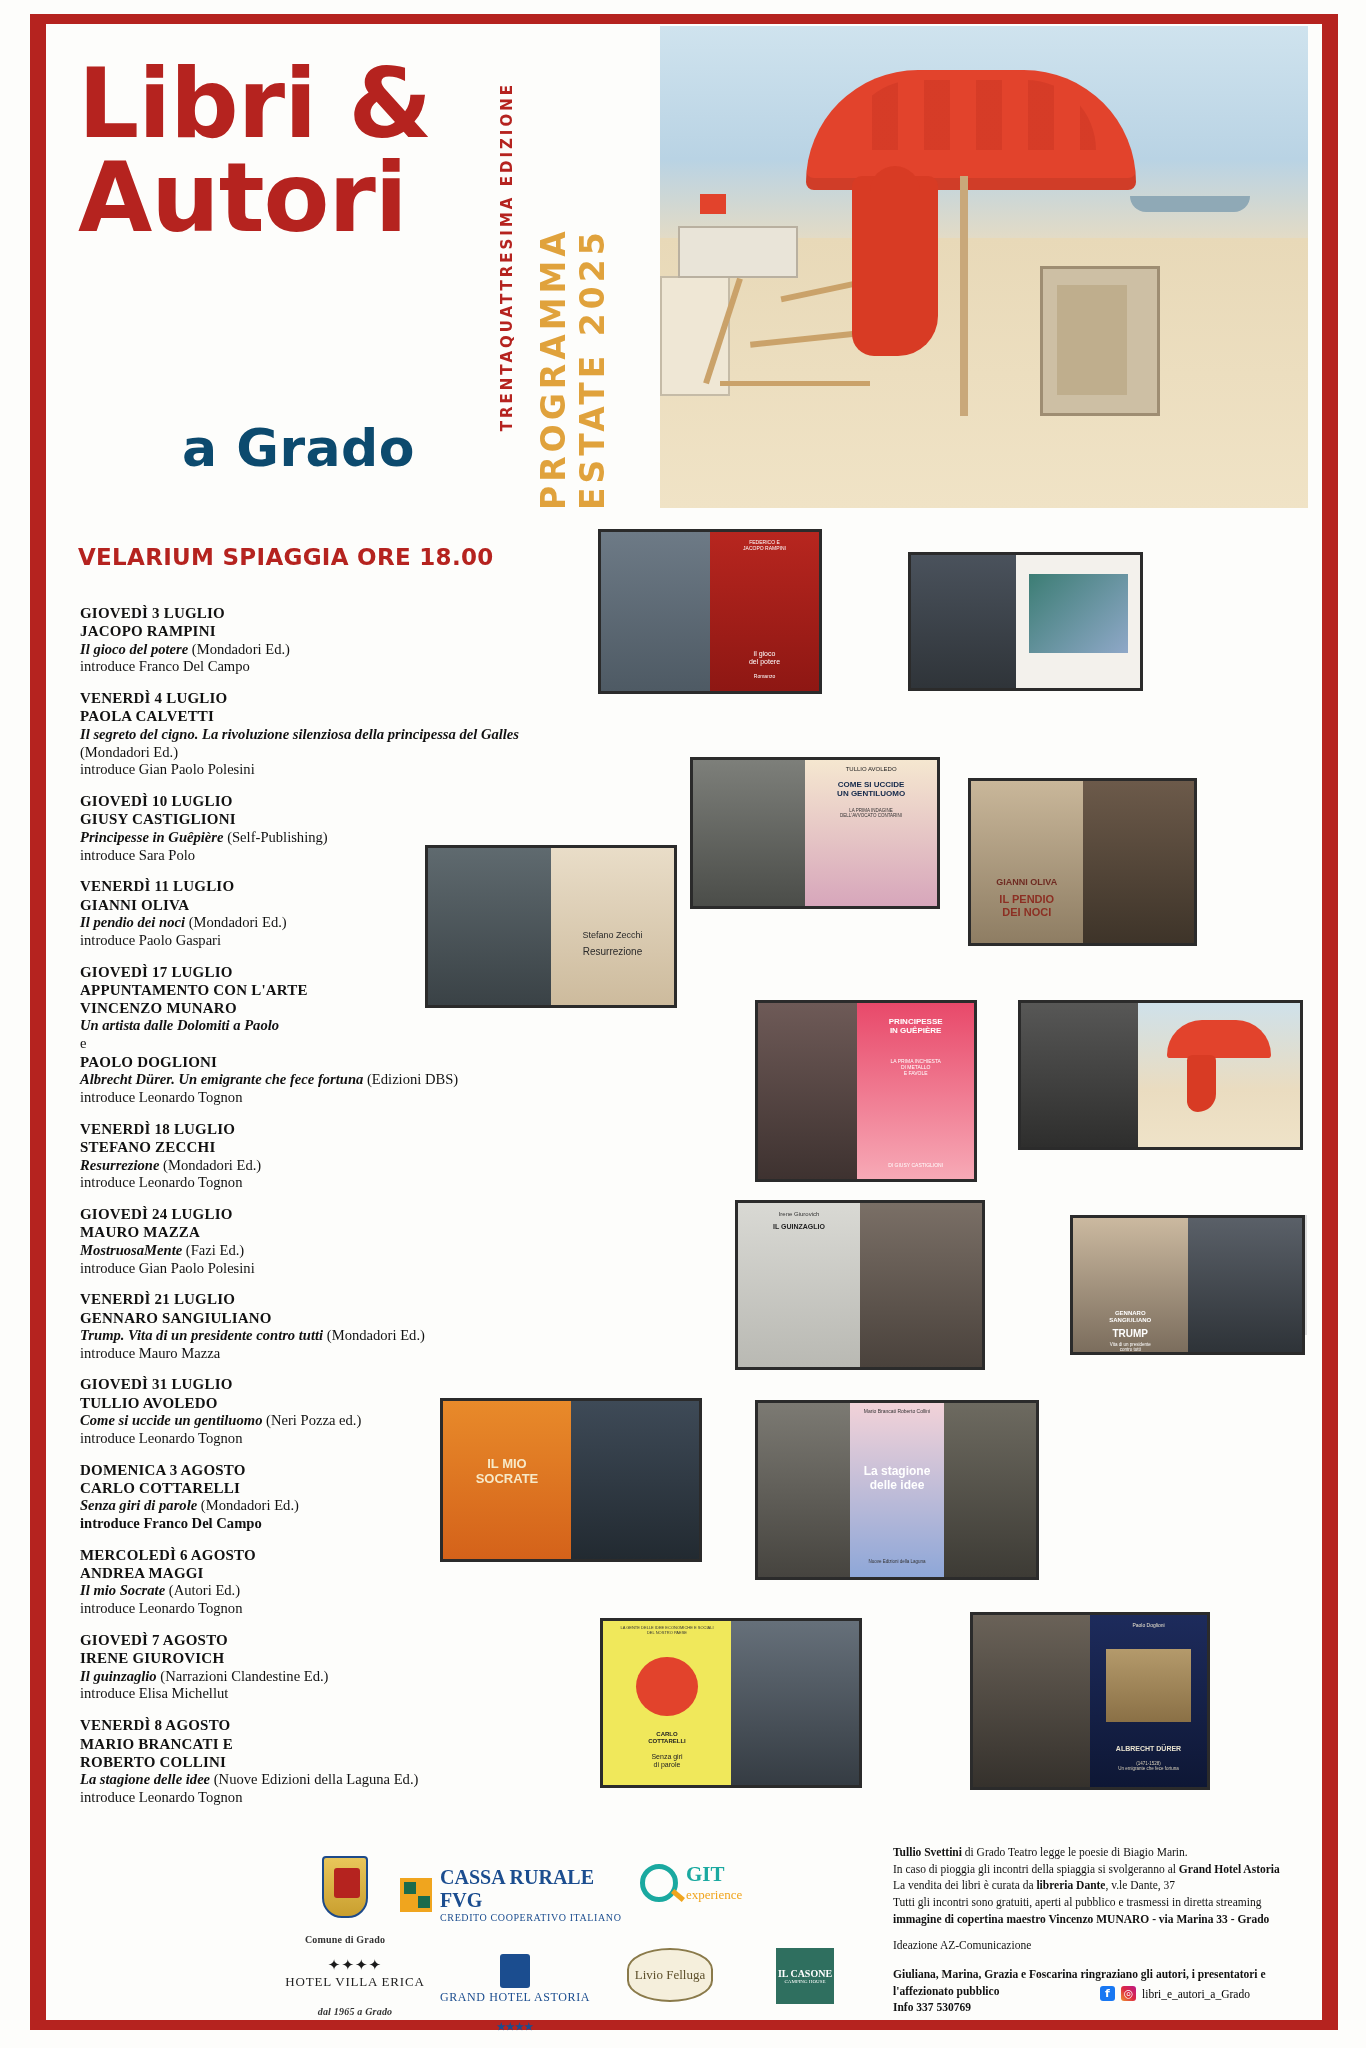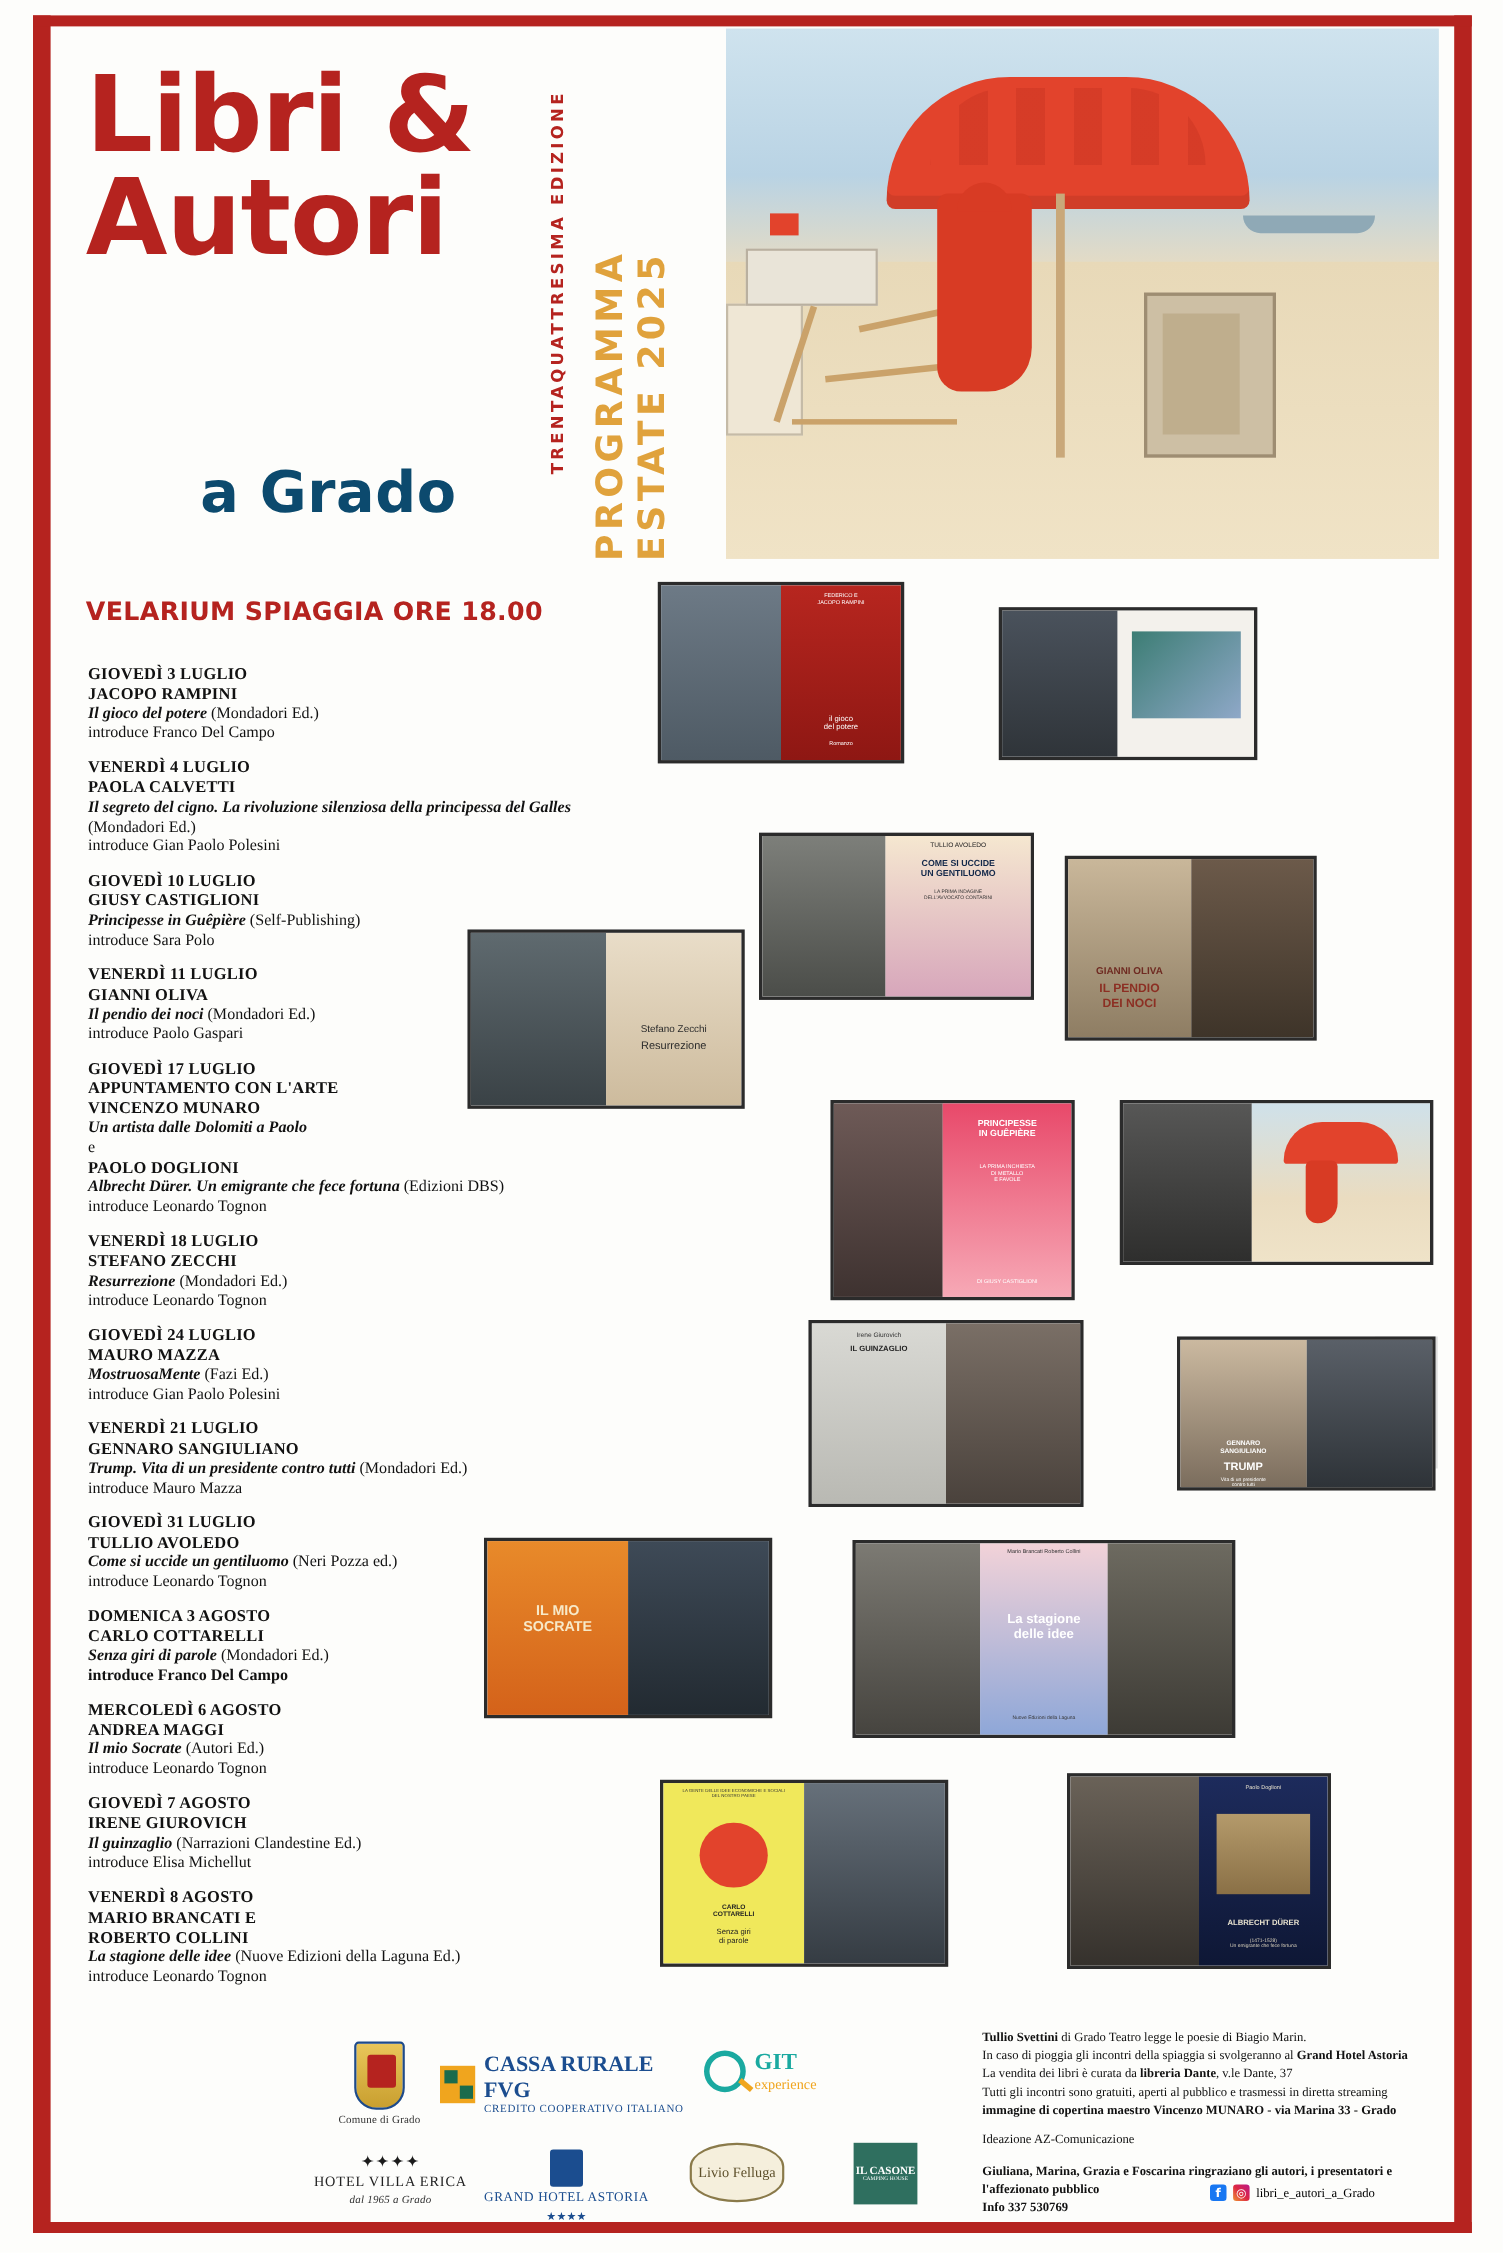--- a/index.html
+++ b/index.html
@@ -188,21 +188,21 @@
   .ph .lbl {
     position:absolute; left:0; right:0; text-align:center;
     font-family:"Liberation Sans", sans-serif;
     line-height:1.15;
   }
   .portrait-skin { background:linear-gradient(#6d7a86 0%, #4e5a64 100%); }
 
   
   .sponsors { position:absolute; left:290px; top:1848px; width:560px; height:170px; }
   .sp { position:absolute; text-align:center; font-family:"Liberation Serif", serif; }
-  .sp .cap { font-size:10px; color:#333; margin-top:4px; letter-spacing:0.2px;}
+  .sp .cap { font-size:10px; color:#333; margin-top:16px; letter-spacing:0.2px;font-weight:bold;}
 
   
   .notes {
     position:absolute; left:893px; top:1844px; width:420px;
     font-size:11.5px; line-height:1.45; color:#111;
   }
   .notes b { font-weight:bold; }
   .notes .sp1 { margin-top:10px; }
   .notes .sp2 { margin-top:12px; font-weight:bold; }
   .social {
@@ -2124,21 +2124,21 @@
     <div class="half" style="left:0; width:50%; background:linear-gradient(#cbb9a0,#7b6d5d);">
       <div class="lbl" style="top:92px; font-size:6px; font-weight:bold; color:#fff; white-space:pre-line;">GENNARO
 SANGIULIANO</div>
       <div class="lbl" style="top:110px; font-size:10px; font-weight:bold; color:#fff;">TRUMP</div>
       <div class="lbl" style="top:124px; font-size:4.5px; color:#fff; white-space:pre-line;">Vita di un presidente
 contro tutti</div>
     </div>
     <div class="half" style="left:50%; width:50%; background:linear-gradient(#5a6068,#2e3338);"></div>
   </div>
 
-  <div class="ph" style="left:755px; top:1400px; width:348px; height:180px;margin-left:20px;">
+  <div class="ph" style="left:755px; top:1400px; width:284px; height:180px;">
     <div class="half" style="left:0; width:33%; background:linear-gradient(#7c7a73,#46443f);"></div>
     <div class="half" style="left:33%; width:34%; background:linear-gradient(#f2d2d8,#8ea7d8);">
       <div class="lbl" style="top:6px; font-size:5px; color:#333;">Mario Brancati     Roberto Collini</div>
       <div class="lbl" style="top:62px; font-size:12px; font-weight:bold; color:#ffffff; white-space:pre-line;">La stagione
 delle idee</div>
       <div class="lbl" style="top:156px; font-size:4.5px; color:#333;">Nuove Edizioni della Laguna</div>
     </div>
     <div class="half" style="left:67%; width:33%; background:linear-gradient(#6d6a60,#3d3b35);"></div>
   </div>
 

